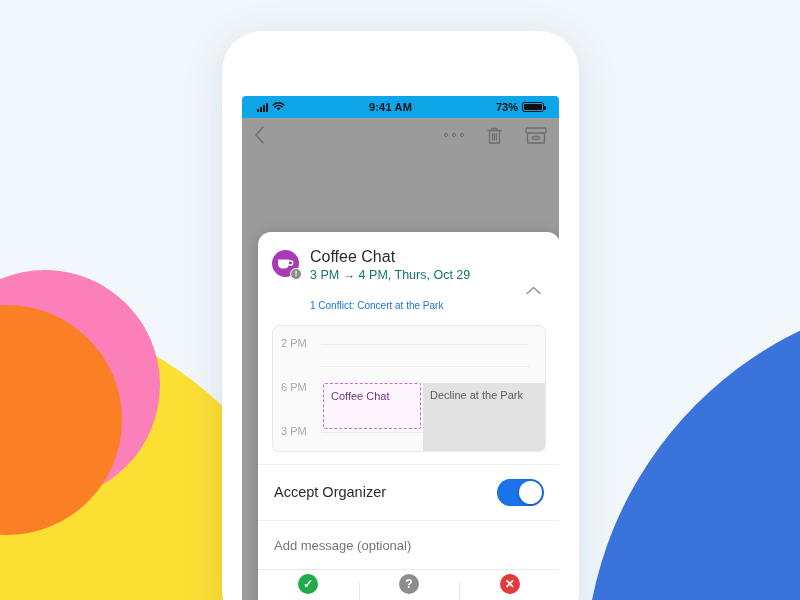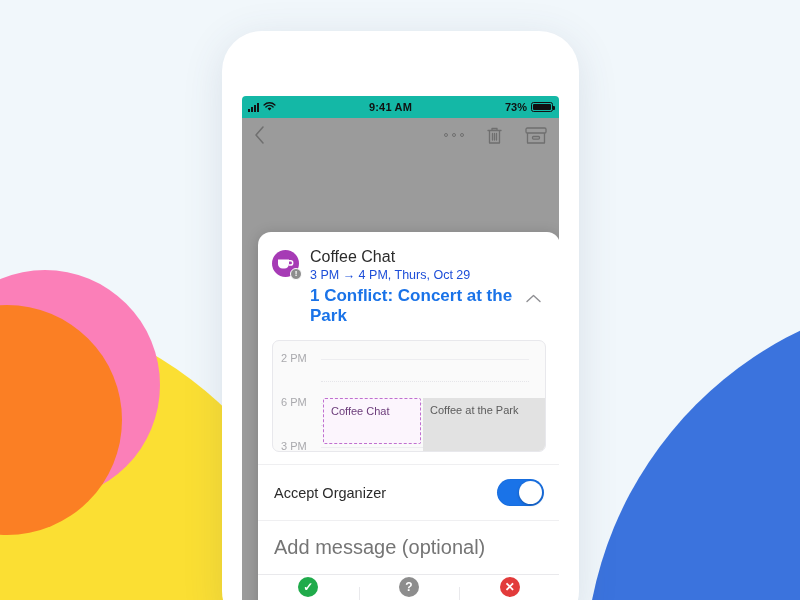--- a/index.html
+++ b/index.html
@@ -60,24 +60,24 @@
     left: 20px; top: 65px;
     width: 317px; height: 535px;
     background: #ffffff;
     border-radius: 4px 4px 0 0;
     overflow: hidden;
   }
 
   
   #status-bar {
     height: 22px;
-    background: #14b8a6;
+    background: #0ea5e9;
     display: flex;
     align-items: center;
-    padding: 0 6px;
+    padding: 0 15px;
     color: #111;
     font-size: 11px;
     font-weight: bold;
     gap: 40px;
   }
   #status-left { display: flex; align-items: center; gap: 4px; }
   #status-center { flex: 1; text-align: center; letter-spacing: .2px; }
   #status-right { display: flex; align-items: center; gap: 4px; }
   .bars { display: flex; align-items: flex-end; gap: 1px; height: 9px; }
   .bars i { width: 2px; background: #111; display: block; }
@@ -132,22 +132,22 @@
   #badge {
     position:absolute; right:-3px; bottom:-3px;
     width:12px; height:12px; border-radius:50%;
     background:#8d8d8d; border:1.5px solid #fff;
     color:#fff; font-size:8px; font-weight:bold;
     display:flex; align-items:center; justify-content:center;
     line-height:1;
   }
   #header-text { flex:1; padding-left: 11px; }
   #event-title { font-size: 16px; color:#2b2b2b; margin-bottom: 2px; }
-  #event-time { font-size: 12.5px; color:#1d4ed8; margin-bottom: 4px; }
-  #conflict-link { font-size: 17px; color:#1a73e8; font-weight:bold; }
+  #event-time { font-size: 12.5px; color:#0f766e; margin-bottom: 18px; }
+  #conflict-link { font-size: 10px; color:#1a73e8; font-weight:normal; }
   #collapse-btn {
     width: 26px; flex:none; display:flex; align-items:center;
     justify-content:center; padding-top: 22px;
   }
 
   
   #calendar {
     margin: 10px 14px 0 14px;
     border: 1px solid #e8e8ec;
     border-radius: 7px;
@@ -203,21 +203,21 @@
     background:#fff; box-shadow: 0 1px 3px rgba(0,0,0,0.28);
   }
 
   
   #message-area {
     border-top: 1px solid #efeff1;
     flex: 1;
     padding: 15px 16px;
   }
   #message-input {
-    font-size: 20px; color:#b9b9bd;
+    font-size: 13px; color:#b9b9bd;
     background:transparent; border:0; outline:0;
     width:100%; font-family: inherit;
   }
 
   
   #actions {
     border-top: 1px solid #e9e9ec;
     display:flex; height: 66px;
   }
   .action {
@@ -336,21 +336,21 @@
             <span class="hour-label">6 PM</span>
             <span class="hour-line"></span>
             <span class="half-line"></span>
           </div>
           <div class="hour-row" style="top:106px">
             <span class="hour-label">3 PM</span>
             <span class="hour-line"></span>
             <span class="half-line"></span>
           </div>
 
-          <div class="event" id="event-concert">Coffee at the Park</div>
+          <div class="event" id="event-concert">Decline at the Park</div>
           <div class="event" id="event-coffee">Coffee Chat</div>
         </div>
 
         <div id="notify-row">
           <span id="notify-label">Accept Organizer</span>
           <div id="toggle">
             <div id="toggle-knob"></div>
           </div>
         </div>
 

